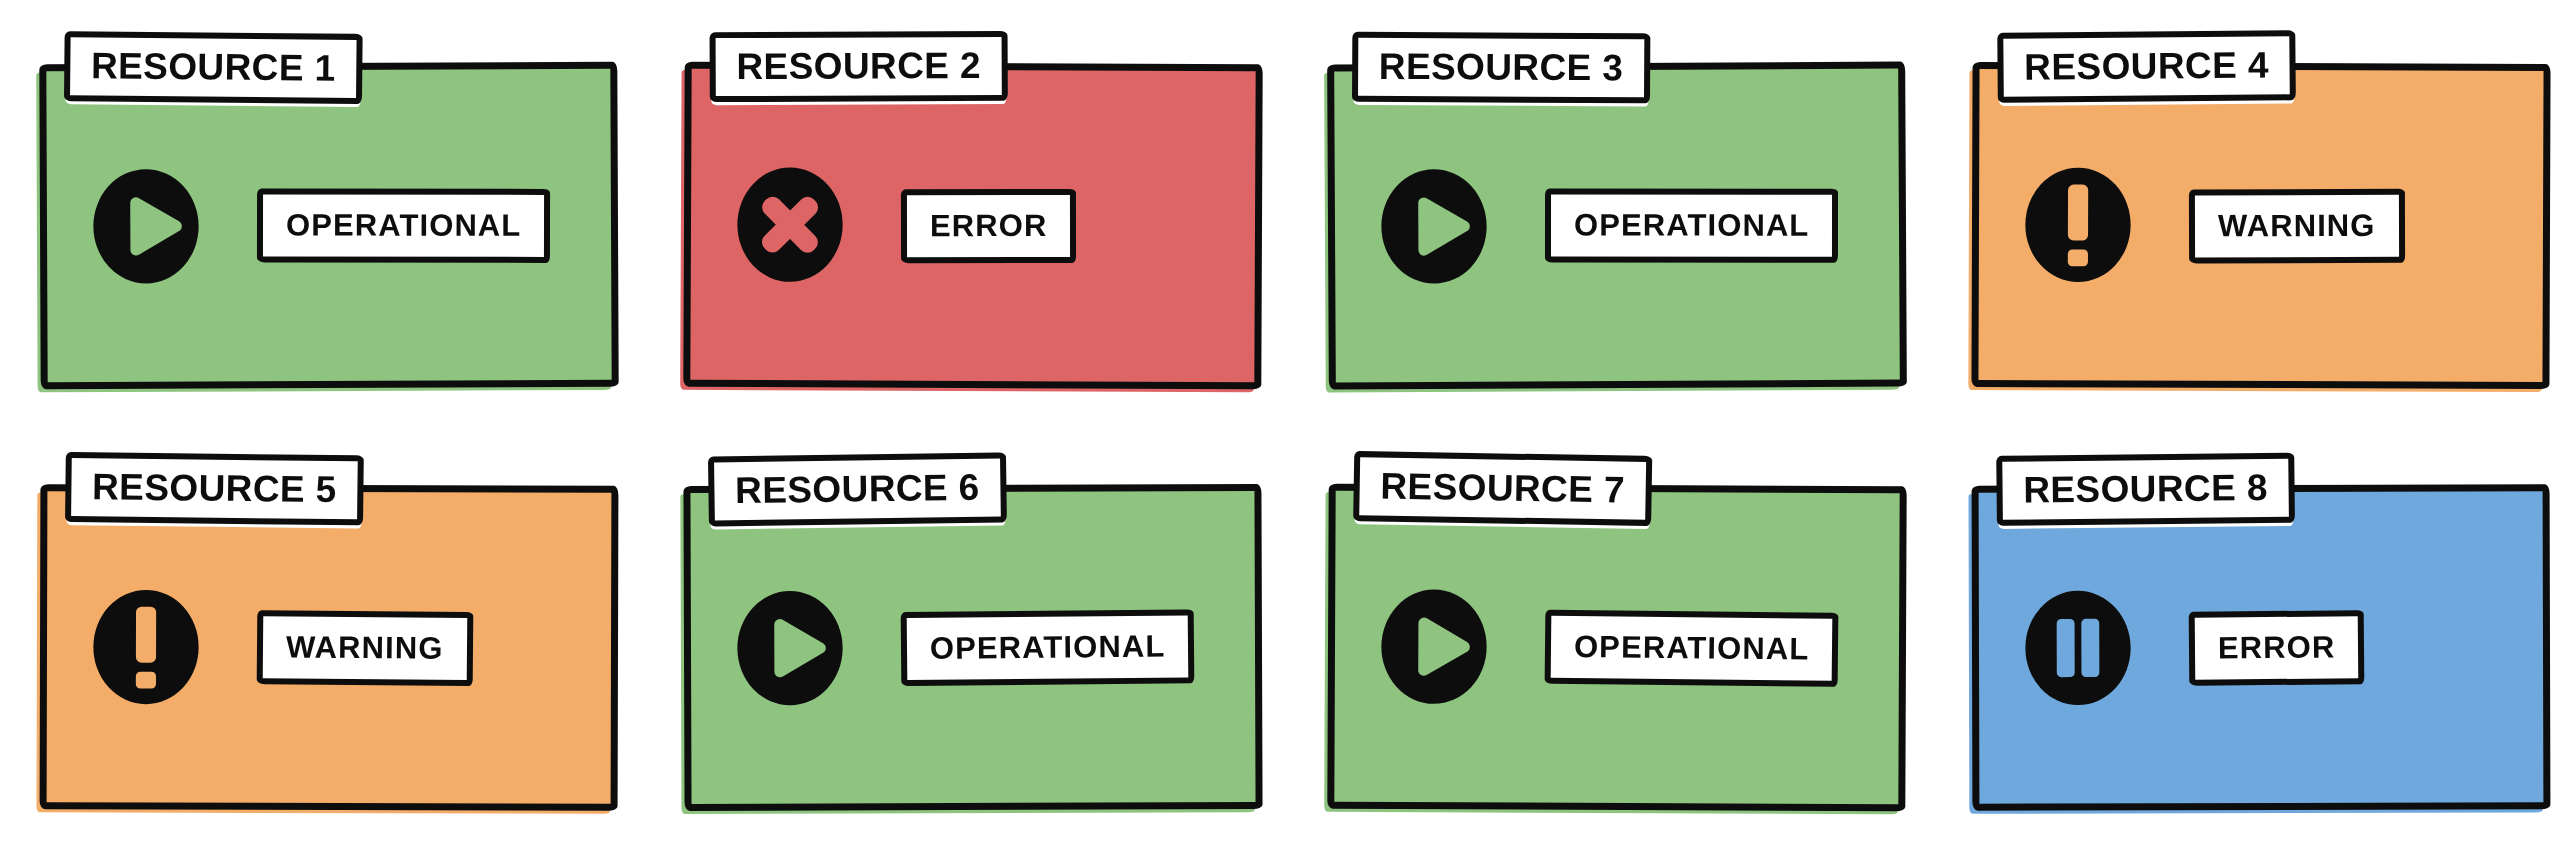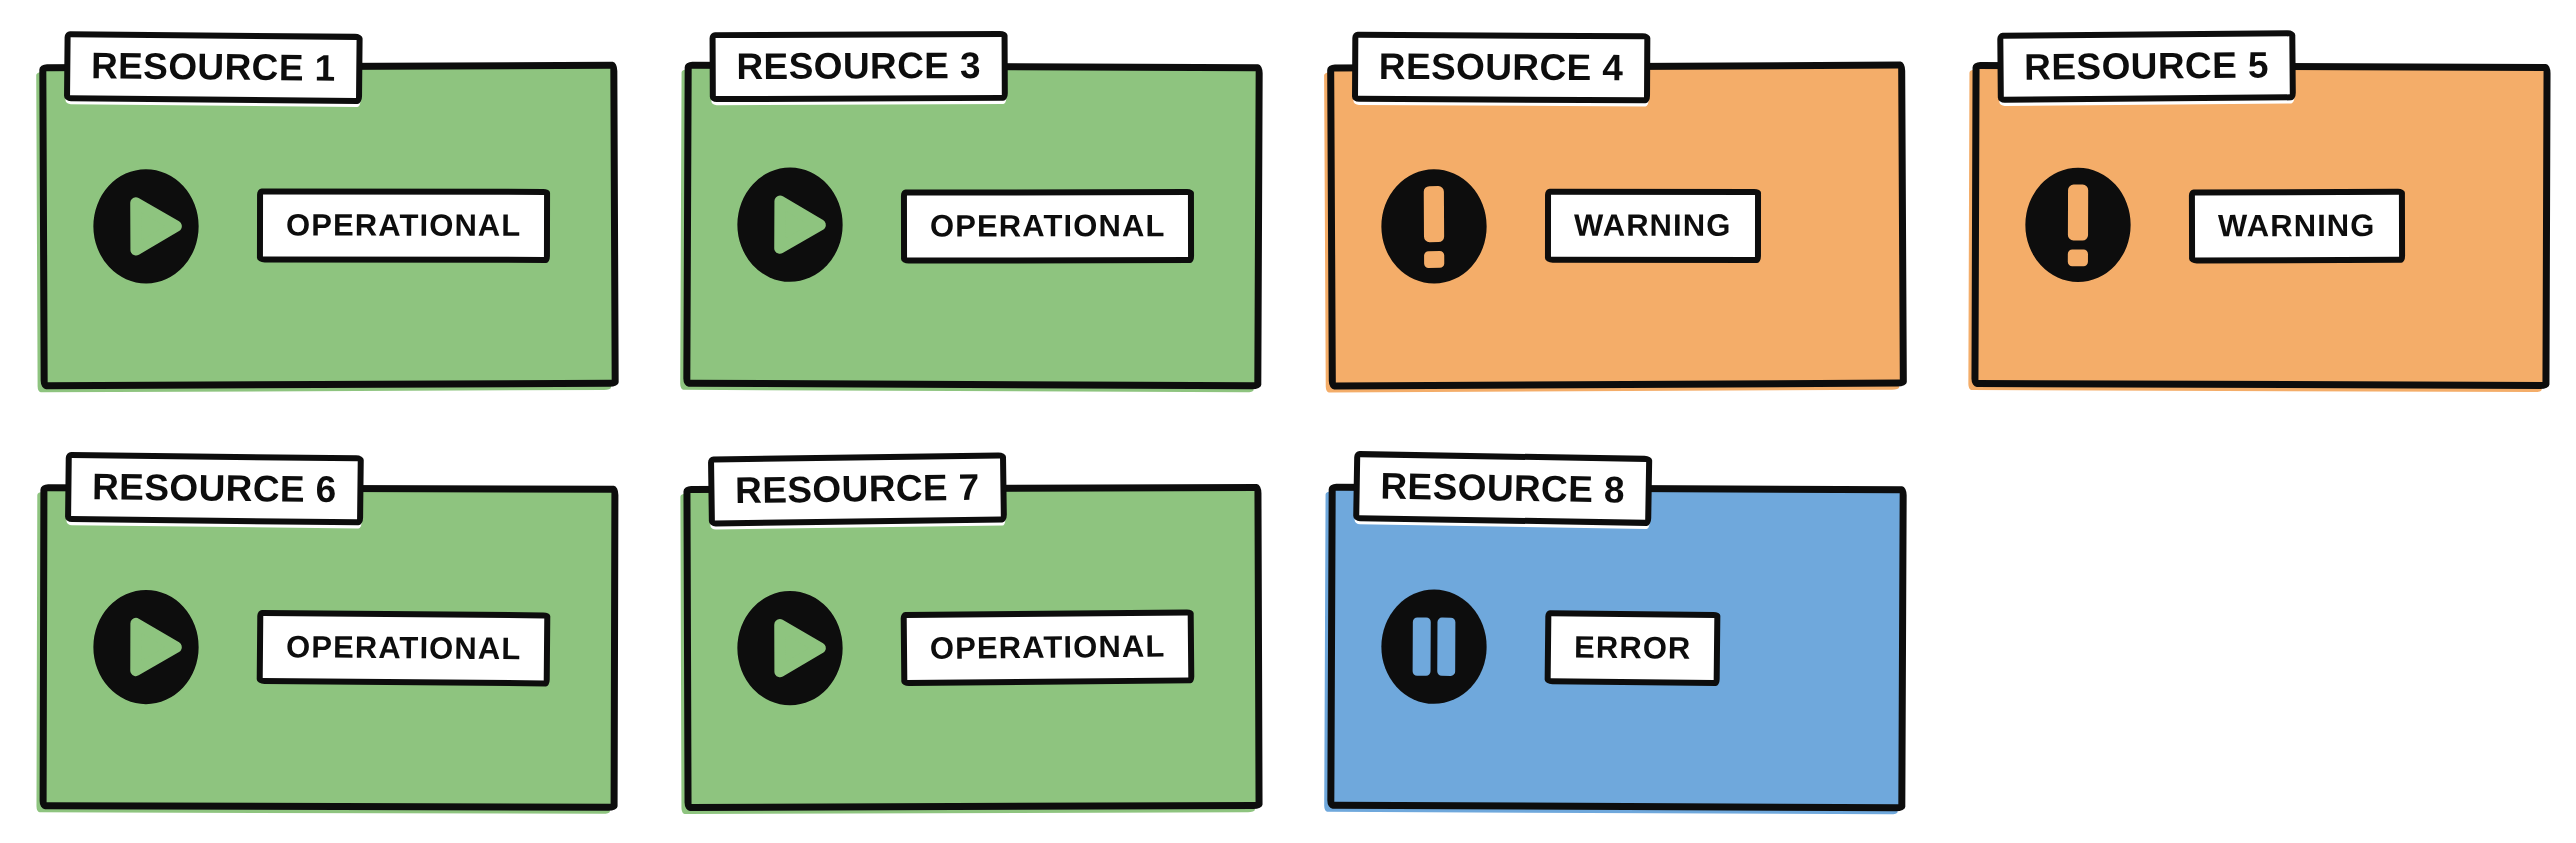--- a/index.html
+++ b/index.html
@@ -96,20 +96,37 @@
   <svg viewBox="0 0 100 106" xmlns="http://www.w3.org/2000/svg">
     <ellipse cx="50" cy="53" rx="47" ry="51" fill="#0d0d0d"></ellipse>
     <path d="M41 32 L77 53 L41 74 Z" fill="currentColor" stroke="currentColor" stroke-width="10" stroke-linejoin="round"></path>
   </svg>
 </span>
         <div class="badge"><span>OPERATIONAL</span></div>
       </div>
     </div>
   </div>
 
+  <div class="cell">
+    <div class="card" style="--fill: #DD6565;">
+      <div class="tab"><span>RESOURCE 2</span></div>
+      <div class="content">
+        <span class="icon-slot">
+  <svg viewBox="0 0 100 106" xmlns="http://www.w3.org/2000/svg">
+    <ellipse cx="50" cy="53" rx="47" ry="51" fill="#0d0d0d"></ellipse>
+    <g fill="currentColor">
+      <rect x="19" y="44" width="62" height="18" rx="8" transform="rotate(45 50 53)"></rect>
+      <rect x="19" y="44" width="62" height="18" rx="8" transform="rotate(-45 50 53)"></rect>
+    </g>
+  </svg>
+</span>
+        <div class="badge"><span>ERROR</span></div>
+      </div>
+    </div>
+  </div>
 
   <div class="cell">
     <div class="card" style="--fill: #8EC47F;">
       <div class="tab"><span>RESOURCE 3</span></div>
       <div class="content">
         <span class="icon-slot">
   <svg viewBox="0 0 100 106" xmlns="http://www.w3.org/2000/svg">
     <ellipse cx="50" cy="53" rx="47" ry="51" fill="#0d0d0d"></ellipse>
     <path d="M41 32 L77 53 L41 74 Z" fill="currentColor" stroke="currentColor" stroke-width="10" stroke-linejoin="round"></path>
   </svg>

